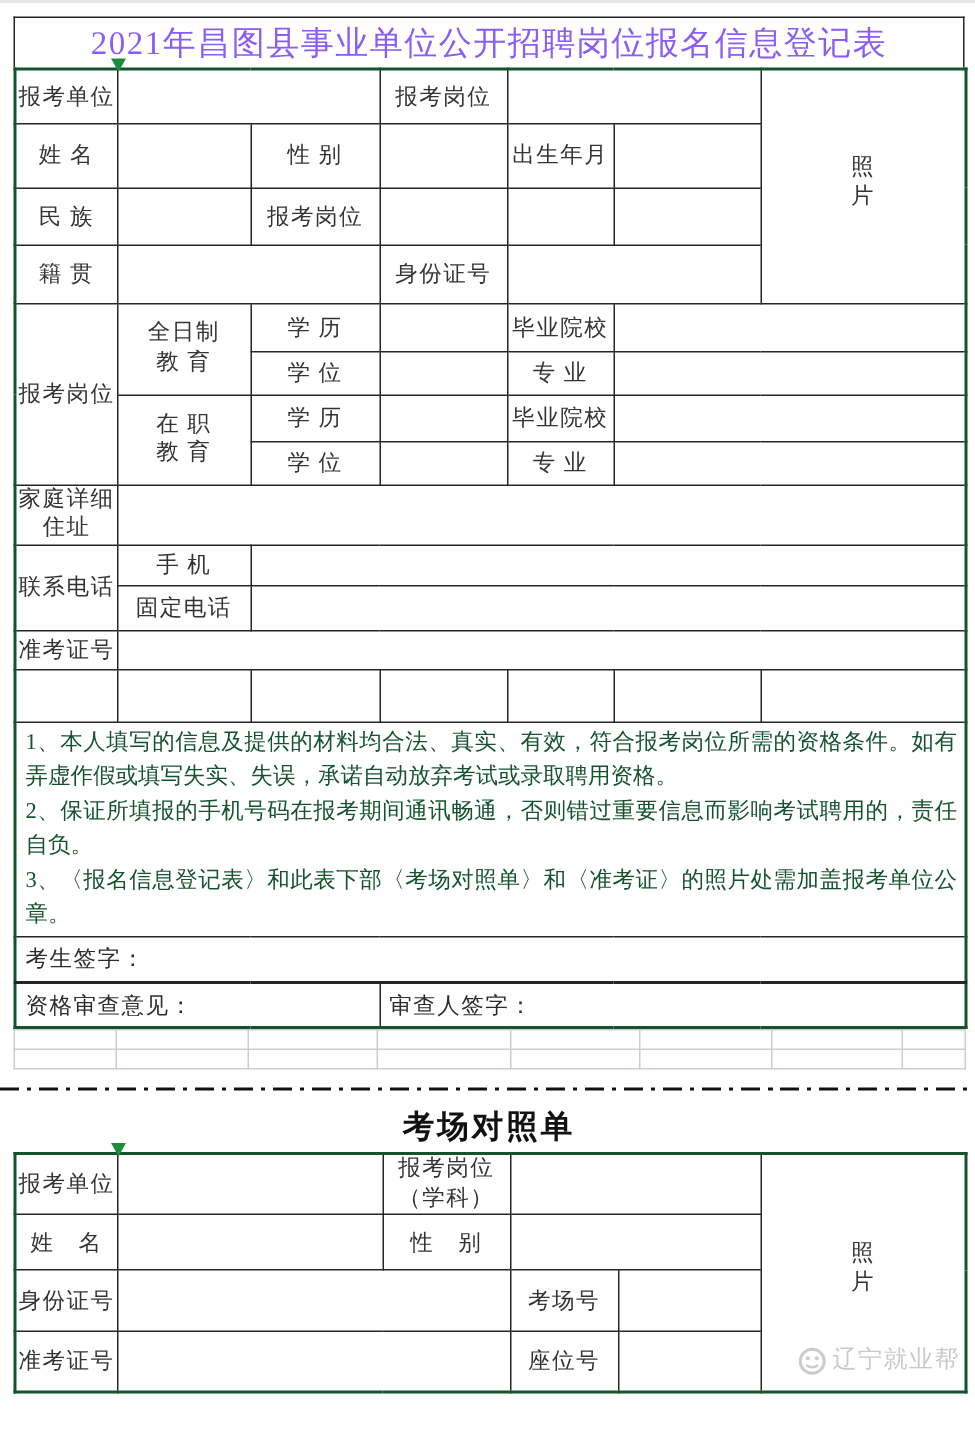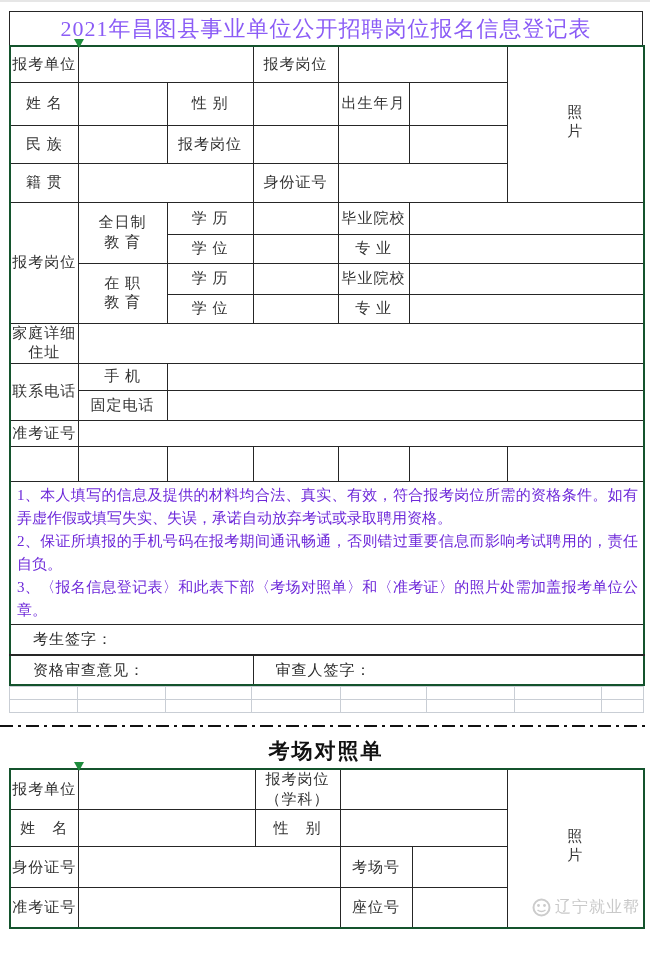--- a/index.html
+++ b/index.html
@@ -29,23 +29,23 @@
   .slip-title { text-align:center; font-size:21px; font-weight:bold; color:#111;
     margin:11px 0 3px 0; height:27px; line-height:27px; letter-spacing:2px; }
 
   
   .main { border:2px solid #14532d; }
   .main td { border:1px solid #262626; font-size:15px; }
   .lbl { letter-spacing:1px; color:#333; }
   .pre { white-space:pre-line; line-height:1.3; display:inline-block; }
   .photo-cell { line-height:1.9; }
   .rel { position:relative; }
-  .notes { text-align:left; font-size:16px; line-height:23px; padding:2px 5px 2px 6px; color:#6d28d9; letter-spacing:0; }
+  .notes { text-align:left; font-size:16px; line-height:23px; padding:2px 5px 2px 6px; color:#14532d; letter-spacing:0; }
   .notes div { text-align:justify; }
-  .sign { text-align:left; padding-left:22px; letter-spacing:1px; }
+  .sign { text-align:left; padding-left:6px; letter-spacing:1px; }
   .tb { border-bottom:2px solid #262626 !important; }
 
   
   .corner { position:absolute; left:-5px; top:-8px; width:0; height:0;
     border-left:5px solid transparent; border-right:5px solid transparent;
     border-top:9px solid #1d8c3c; }
 
   
   .cutline { height:2px; width:650px; margin-left:-9px;
     background:repeating-linear-gradient(to right,#111 0 13px,transparent 13px 18px,#111 18px 21px,transparent 21px 26px); }

